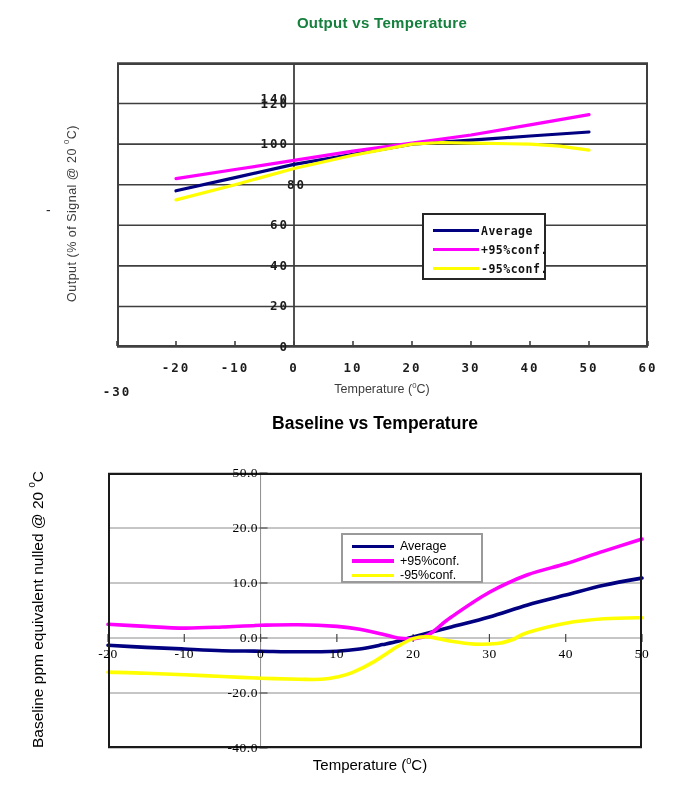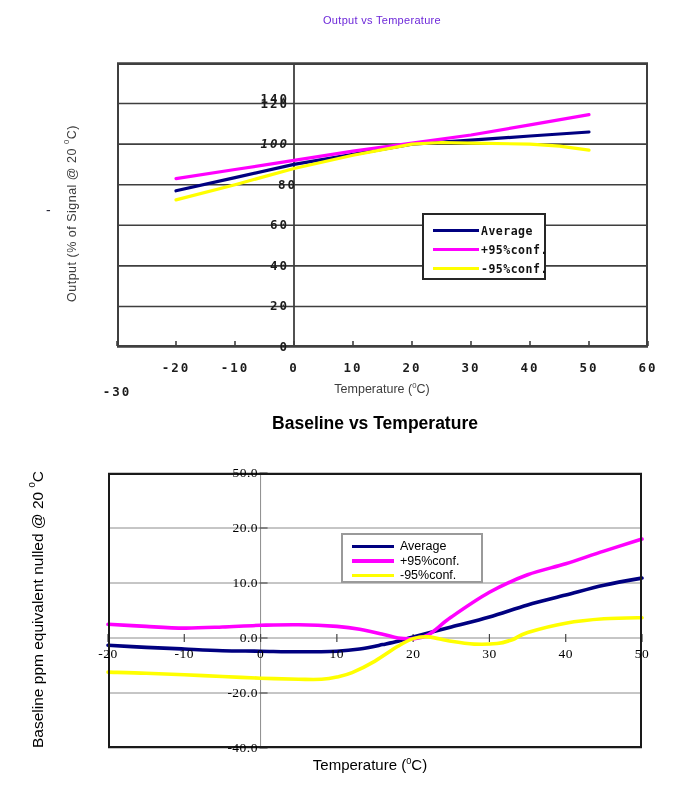--- a/index.html
+++ b/index.html
@@ -3,21 +3,21 @@
 <meta charset="utf-8">
 <style>
   html,body{margin:0;padding:0;}
   body{
     width:687px;height:792px;position:relative;background:#ffffff;
     font-family:"Liberation Sans",sans-serif;overflow:hidden;
   }
   .abs{position:absolute;}
   
   .title0{left:182px;top:14px;width:400px;text-align:center;
-    font-size:11px;font-weight:normal;color:#6d28d9;letter-spacing:0.3px;}
+    font-size:15px;font-weight:bold;color:#15803d;letter-spacing:0.3px;}
   .title1{left:175px;top:413px;width:400px;text-align:center;
     font-size:17.5px;font-weight:bold;color:#000;}
   .ylab{writing-mode:vertical-rl;transform:rotate(180deg);text-align:center;}
   .ylab0{left:62px;top:118px;height:192px;font-size:12.5px;color:#3d3d3d;letter-spacing:0.5px;}
   .ylab1{left:26px;top:453px;height:312px;font-size:15.5px;color:#000;}
   .xlab0{left:182px;top:381px;width:400px;text-align:center;font-size:12.5px;color:#3d3d3d;}
   .xlab1{left:170px;top:756px;width:400px;text-align:center;font-size:15px;color:#000;}
   sup{font-size:0.62em;}
   .dash0{left:46px;top:202px;font-size:14px;color:#2a2a3a;}
   
@@ -87,22 +87,22 @@
       <div class="tk tx tx0" style="left: 96px; top: 297px;">-10</div>
       <div class="tk tx tx0" style="left: 155px; top: 297px;">0</div>
       <div class="tk tx tx0" style="left: 214px; top: 297px;">10</div>
       <div class="tk tx tx0" style="left: 273px; top: 297px;">20</div>
       <div class="tk tx tx0" style="left: 332px; top: 297px;">30</div>
       <div class="tk tx tx0" style="left: 391px; top: 297px;">40</div>
       <div class="tk tx tx0" style="left: 450px; top: 297px;">50</div>
       <div class="tk tx tx0" style="left: 509px; top: 297px;">60</div>
       <div class="tk ty ty0" style="left: 112px; top: -8px; margin-top: 36px;">140</div>
       <div class="tk ty ty0" style="left: 112px; top: 32.5714px;">120</div>
-      <div class="tk ty ty0" style="left: 112px; top: 73.1429px; font-style: italic;">100</div>
-      <div class="tk ty ty0" style="left: 120px; top: 113.714px;">80</div>
+      <div class="tk ty ty0" style="left: 112px; top: 73.1429px;">100</div>
+      <div class="tk ty ty0" style="left: 129px; top: 113.714px;">80</div>
       <div class="tk ty ty0" style="left: 112px; top: 154.286px;">60</div>
       <div class="tk ty ty0" style="left: 112px; top: 194.857px;">40</div>
       <div class="tk ty ty0" style="left: 112px; top: 235.429px;">20</div>
       <div class="tk ty ty0" style="left: 112px; top: 276px;">0</div>
     </div>
 
   <div class="legend" id="legend0">
       <div class="row">
         <span class="line" style="background: rgb(0, 0, 128);"></span>
         <span class="txt">Average</span>

